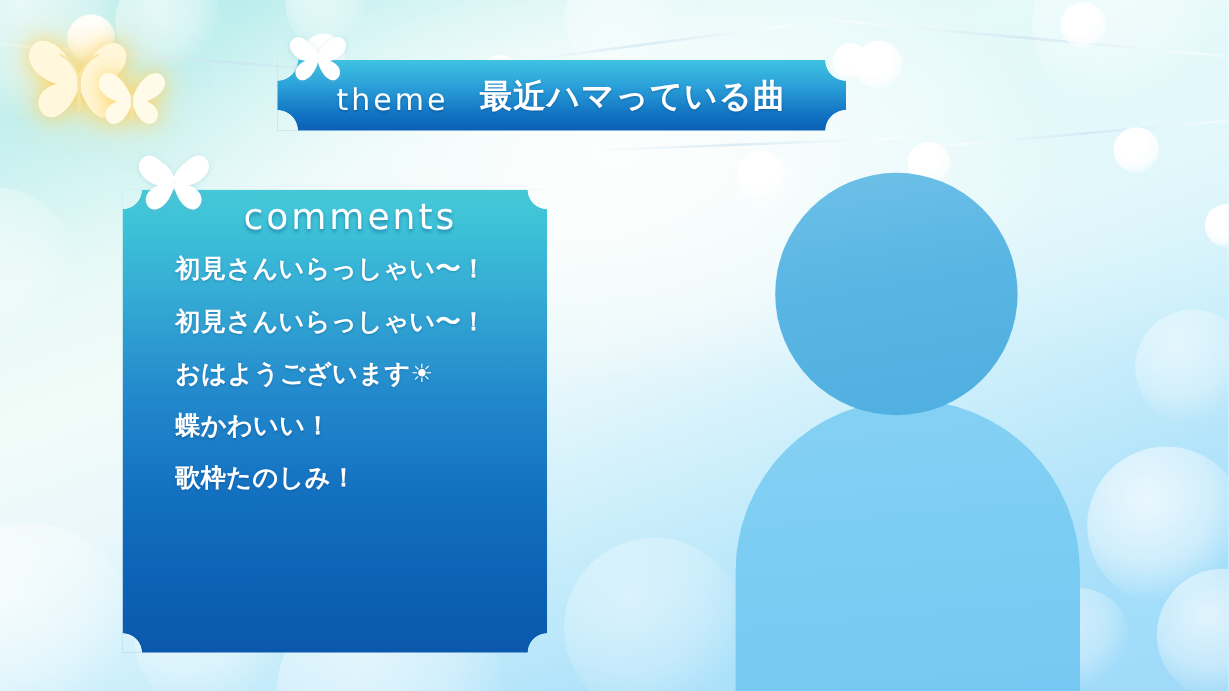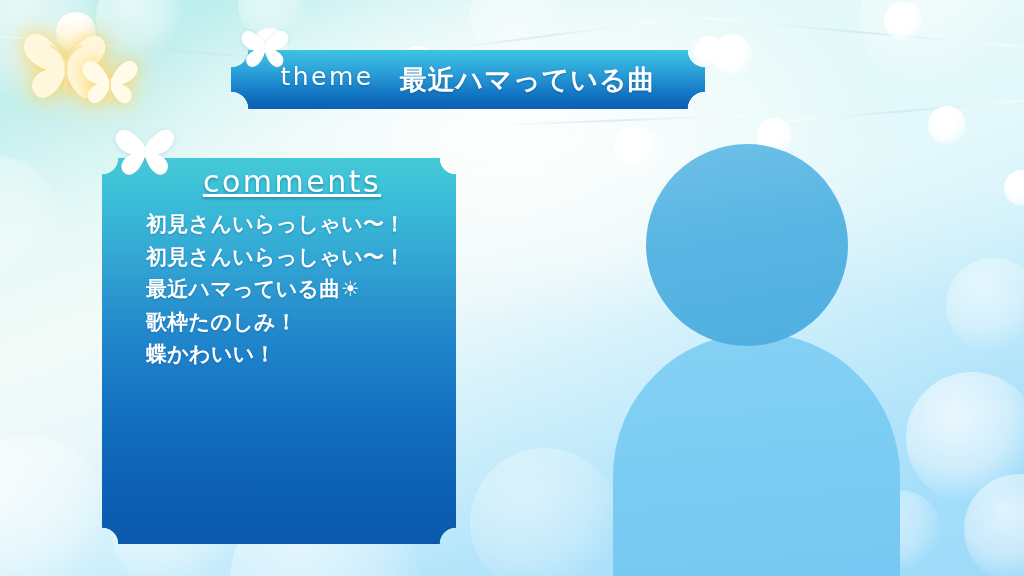--- a/index.html
+++ b/index.html
@@ -72,21 +72,21 @@
       radial-gradient(circle 17px at 0px 0px, transparent 0 17px, #000 17.6px),
       radial-gradient(circle 17px at 0px 59px, transparent 0 17px, #000 17.6px),
       radial-gradient(circle 17px at 474px 0px, transparent 0 17px, #000 17.6px),
       radial-gradient(circle 17px at 474px 59px, transparent 0 17px, #000 17.6px);
     -webkit-mask-composite:source-in;
     mask-composite:intersect;
     display:flex;
     align-items:center;
     justify-content:center;
   }
-  .banner-inner { display:flex; align-items:flex-start; gap:26px; }
+  .banner-inner { display:flex; align-items:flex-end; gap:26px; }
   .banner-kicker {
     font-size:25px;
     letter-spacing:2.5px;
     color:#ffffff;
     font-weight:400;
     text-shadow:0 1px 2px rgba(0,50,100,.35);
     font-family:"DejaVu Sans", sans-serif;
   }
   .banner-title {
     font-size:27px;
@@ -127,28 +127,27 @@
   .comments-heading {
     position:absolute;
     left:0; right:0; top:6px;
     text-align:center;
     font-size:30px;
     letter-spacing:2.5px;
     color:#ffffff;
     text-shadow:0 2px 3px rgba(0,60,110,.38);
     font-family:"DejaVu Sans", sans-serif;
     padding-left:26px;
-    text-decoration:underline;
   }
   .comments-list {
     position:absolute;
     left:44px; top:54px; right:14px;
     display:flex;
     flex-direction:column;
-    gap:7px;
+    gap:18px;
   }
   .comment-line {
     font-size:21px;
     font-weight:bold;
     color:#ffffff;
     letter-spacing:.3px;
     line-height:1.22;
     white-space:nowrap;
     text-shadow:0 1px 2px rgba(0,55,105,.3);
     font-family:"DejaVu Sans", sans-serif;
@@ -254,22 +253,22 @@
       <span class="banner-kicker">theme</span>
       <span class="banner-title">最近ハマっている曲</span>
     </div>
   </div>
 
   <div class="comments-panel">
     <div class="comments-heading">comments</div>
     <div class="comments-list">
       <div class="comment-line">初見さんいらっしゃい〜！</div>
       <div class="comment-line">初見さんいらっしゃい〜！</div>
-      <div class="comment-line">最近ハマっている曲☀</div>
+      <div class="comment-line">おはようございます☀</div>
+      <div class="comment-line">蝶かわいい！</div>
       <div class="comment-line">歌枠たのしみ！</div>
-      <div class="comment-line">蝶かわいい！</div>
     </div>
   </div>
 
   <div class="avatar-body"></div>
   <div class="avatar-head"></div>
 
 </div>
 
 </body></html>

